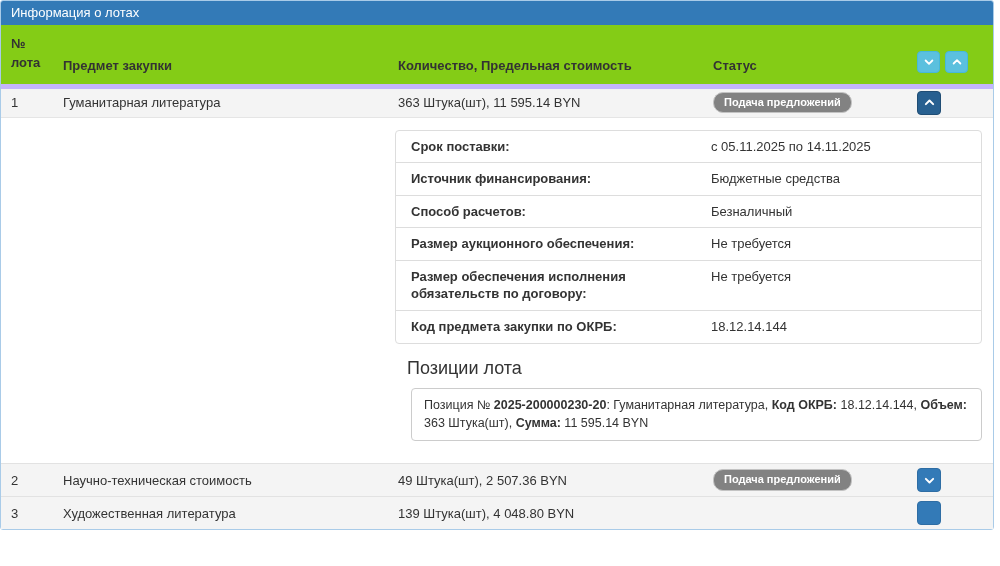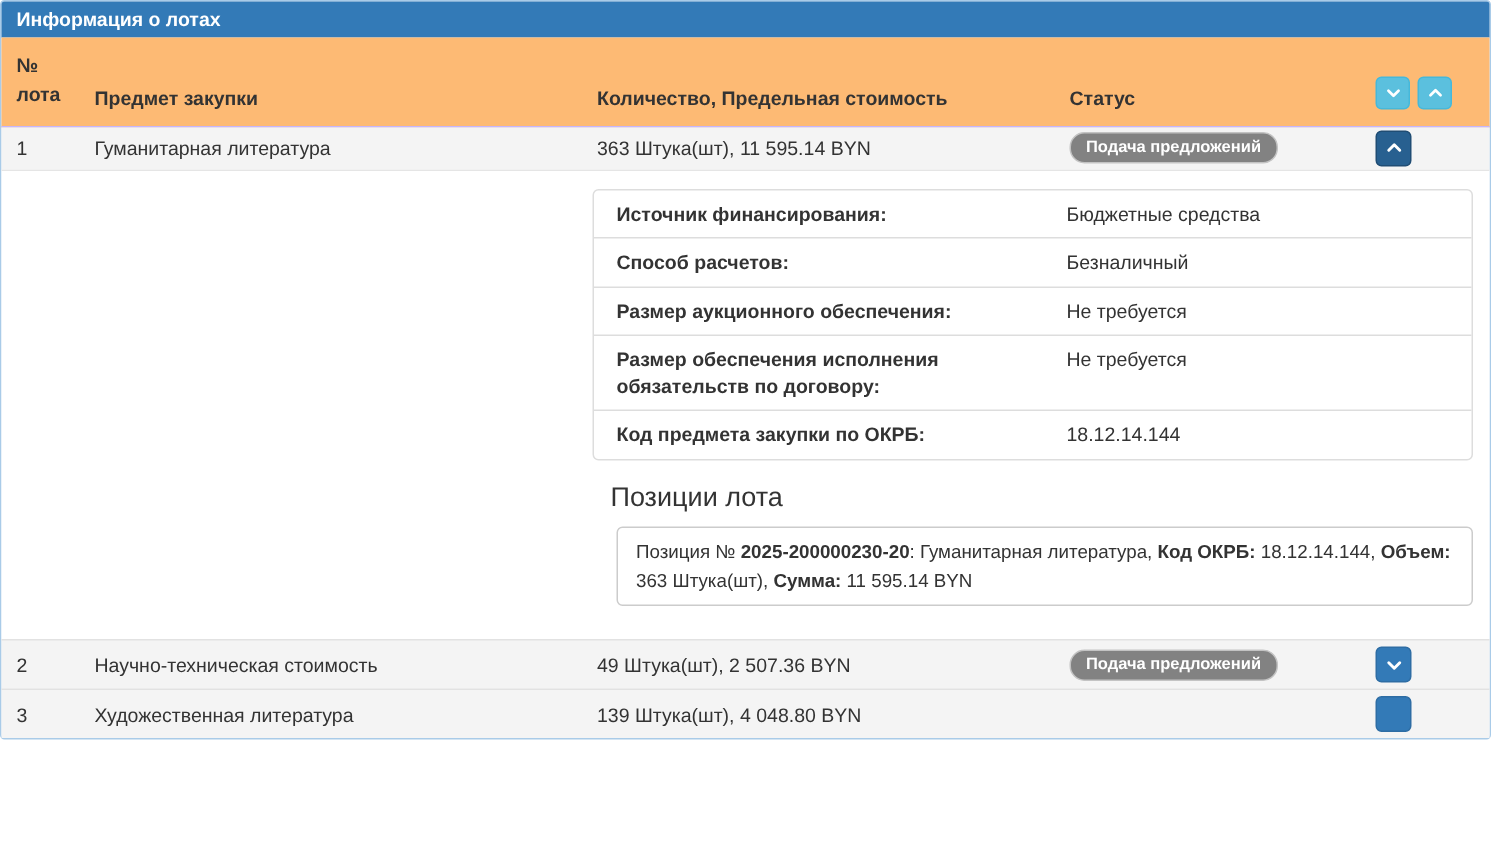--- a/index.html
+++ b/index.html
@@ -14,36 +14,36 @@
   }
   .panel {
     width: 994px;
     border: 1px solid #a9cbe8;
     border-radius: 3px;
     background: #fff;
   }
   .panel-heading {
     background: #337ab7;
     color: #fff;
-    font-weight: bold;
+    font-weight: normal;
     font-size: 13px;
     padding: 4px 10px 5px;
     border-radius: 2px 2px 0 0;
   }
   .row-grid {
     display: grid;
     grid-template-columns: 52px 335px 315px 206px 1fr;
   }
   .cell { padding: 0 10px; }
   .thead {
     align-items: end;
     padding: 10px 0 11px;
     font-weight: bold;
-    border-bottom: 1px solid #c4b5fd;
-    background: #fdba74;
+    border-bottom: 5px solid #c4b5fd;
+    background: #84cc16;
   }
   .th-num { line-height: 1.45; }
   .head-actions {
     display: flex;
     gap: 5px;
     justify-content: flex-start;
     padding-left: 8px;
   }
   .lot-row {
     background: #f4f4f4;
@@ -164,20 +164,24 @@
               <path d="M3.5 10 L8 5.5 L12.5 10" fill="none" stroke="#fff" stroke-width="2.4" stroke-linecap="round" stroke-linejoin="round"></path>
             </svg>
         </span>
       </button>
     </div>
   </div>
 
   <div class="details">
     <div class="details-table">
       <div class="detail-row">
+        <div class="detail-label">Срок поставки:</div>
+        <div class="detail-value">с 05.11.2025 по 14.11.2025</div>
+      </div>
+      <div class="detail-row">
         <div class="detail-label">Источник финансирования:</div>
         <div class="detail-value">Бюджетные средства</div>
       </div>
       <div class="detail-row">
         <div class="detail-label">Способ расчетов:</div>
         <div class="detail-value">Безналичный</div>
       </div>
       <div class="detail-row">
         <div class="detail-label">Размер аукционного обеспечения:</div>
         <div class="detail-value">Не требуется</div>

